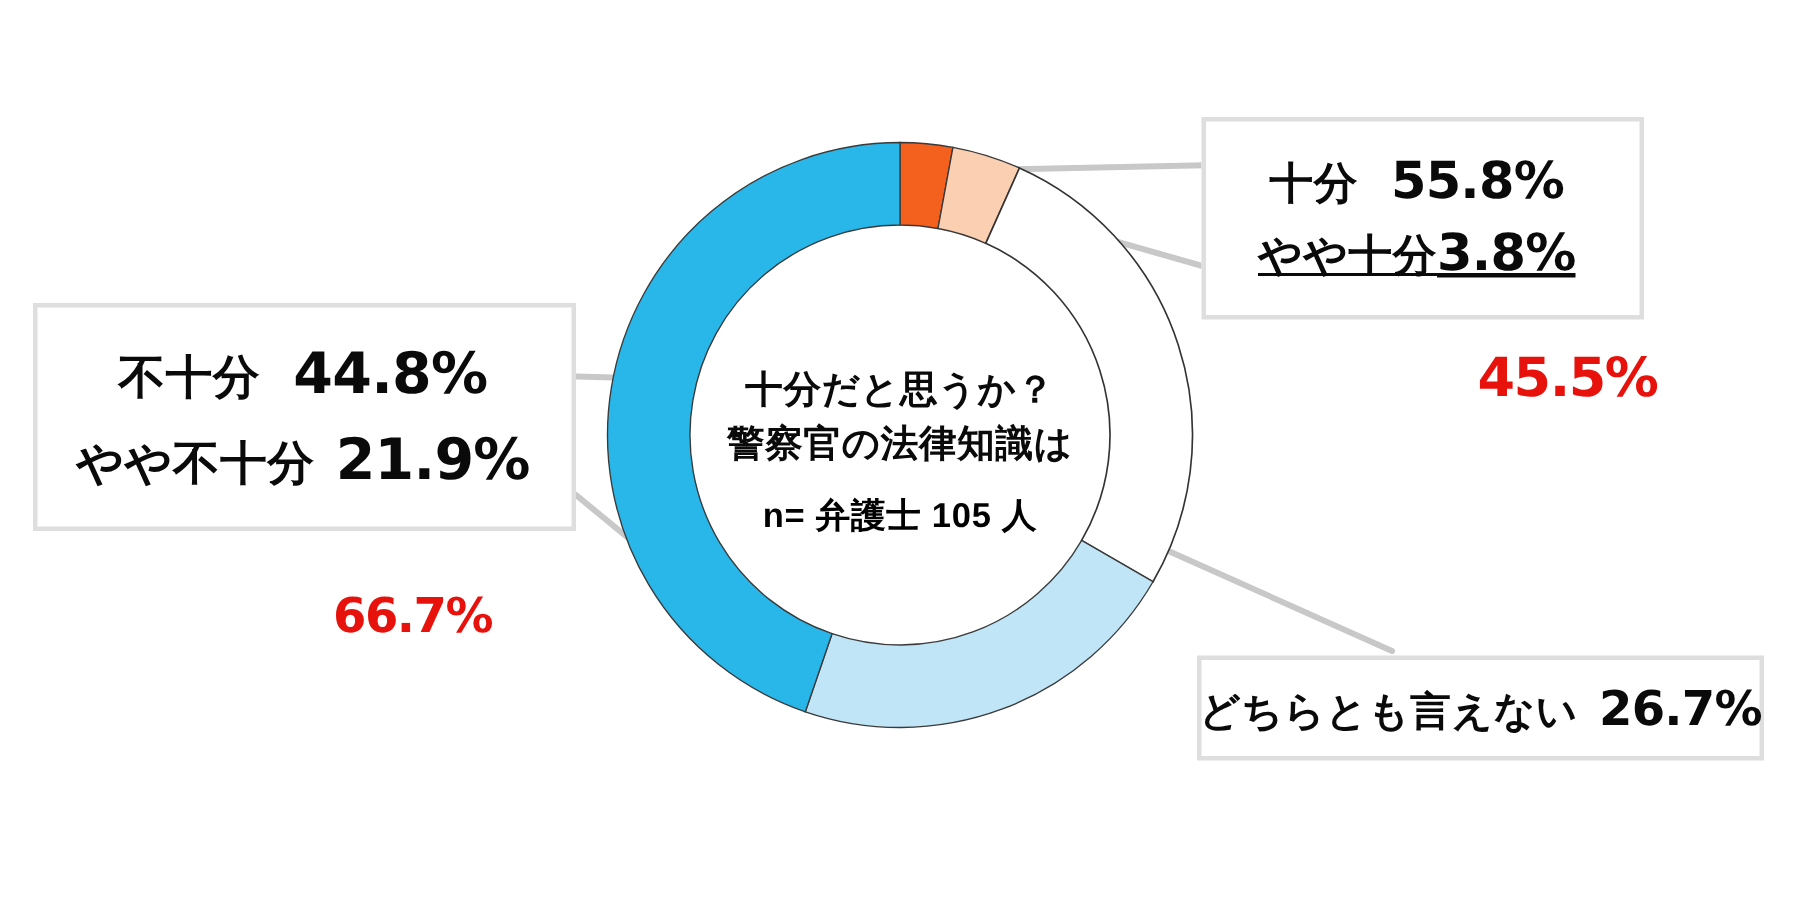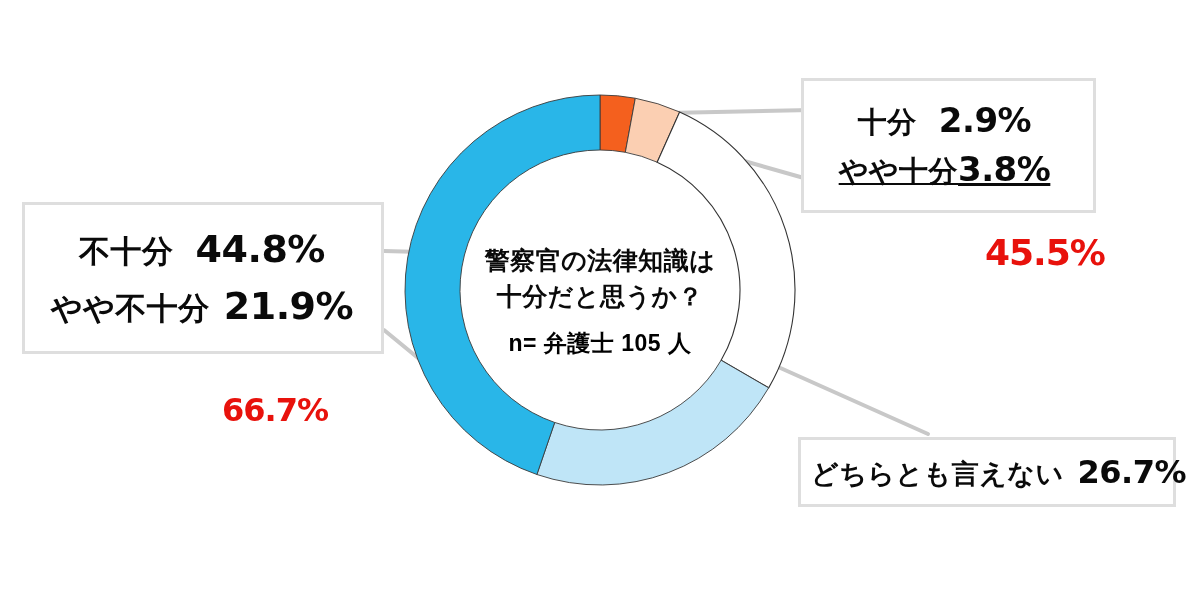--- a/index.html
+++ b/index.html
@@ -87,21 +87,21 @@
   #box-insufficient .callout-value { font-size: 38px; }
 
   
   #box-neither {
     left: 798px;
     top: 437px;
     width: 378px;
     height: 70px;
     padding: 0 10px;
   }
-  #box-neither .callout-row { gap: 14px; justify-content: flex-start; }
+  #box-neither .callout-row { gap: 14px; justify-content: center; }
   #box-neither .callout-label { font-size: 27px; }
   #box-neither .callout-value { font-size: 32px; }
 
   
   .total-red {
     position: absolute;
     color: #e8120c;
     font-weight: 700;
     font-family: "DejaVu Sans", "Liberation Sans", sans-serif;
     letter-spacing: -1px;
@@ -167,29 +167,29 @@
     <g>
         <path d="M 600.00 95.00 A 195 195 0 0 1 635.30 98.22 L 625.34 152.31 A 140 140 0 0 0 600.00 150.00 Z" fill="#f4601e" stroke="#3a3a3a" stroke-width="0.9"></path>
         <path d="M 635.30 98.22 A 195 195 0 0 1 679.61 111.99 L 657.16 162.20 A 140 140 0 0 0 625.34 152.31 Z" fill="#fbcfb2" stroke="#3a3a3a" stroke-width="0.9"></path>
         <path d="M 679.61 111.99 A 195 195 0 0 1 768.67 387.85 L 721.10 360.25 A 140 140 0 0 0 657.16 162.20 Z" fill="#ffffff" stroke="#333333" stroke-width="1.1"></path>
         <path d="M 768.67 387.85 A 195 195 0 0 1 536.90 474.51 L 554.70 422.47 A 140 140 0 0 0 721.10 360.25 Z" fill="#bfe5f7" stroke="#3a3a3a" stroke-width="0.9"></path>
         <path d="M 536.90 474.51 A 195 195 0 0 1 600.00 95.00 L 600.00 150.00 A 140 140 0 0 0 554.70 422.47 Z" fill="#29b6e8" stroke="#3a3a3a" stroke-width="0.9"></path>
       </g>
   </svg>
 
   <div id="center-text">
+    <div class="center-line">十分だと思うか？</div>
     <div class="center-line">警察官の法律知識は</div>
-    <div class="center-line">十分だと思うか？</div>
     <div id="center-n">n= 弁護士 105 人</div>
   </div>
 
   <div class="callout-box" id="box-sufficient">
     <div class="callout-row">
       <span class="callout-label">十分</span>
-      <span class="callout-value">2.9%</span>
+      <span class="callout-value">55.8%</span>
     </div>
     <div class="callout-row">
       <span class="callout-label">やや十分</span>
       <span class="callout-value">3.8%</span>
     </div>
   </div>
 
   <div class="total-red" id="total-sufficient">45.5%</div>
 
   <div class="callout-box" id="box-insufficient">

